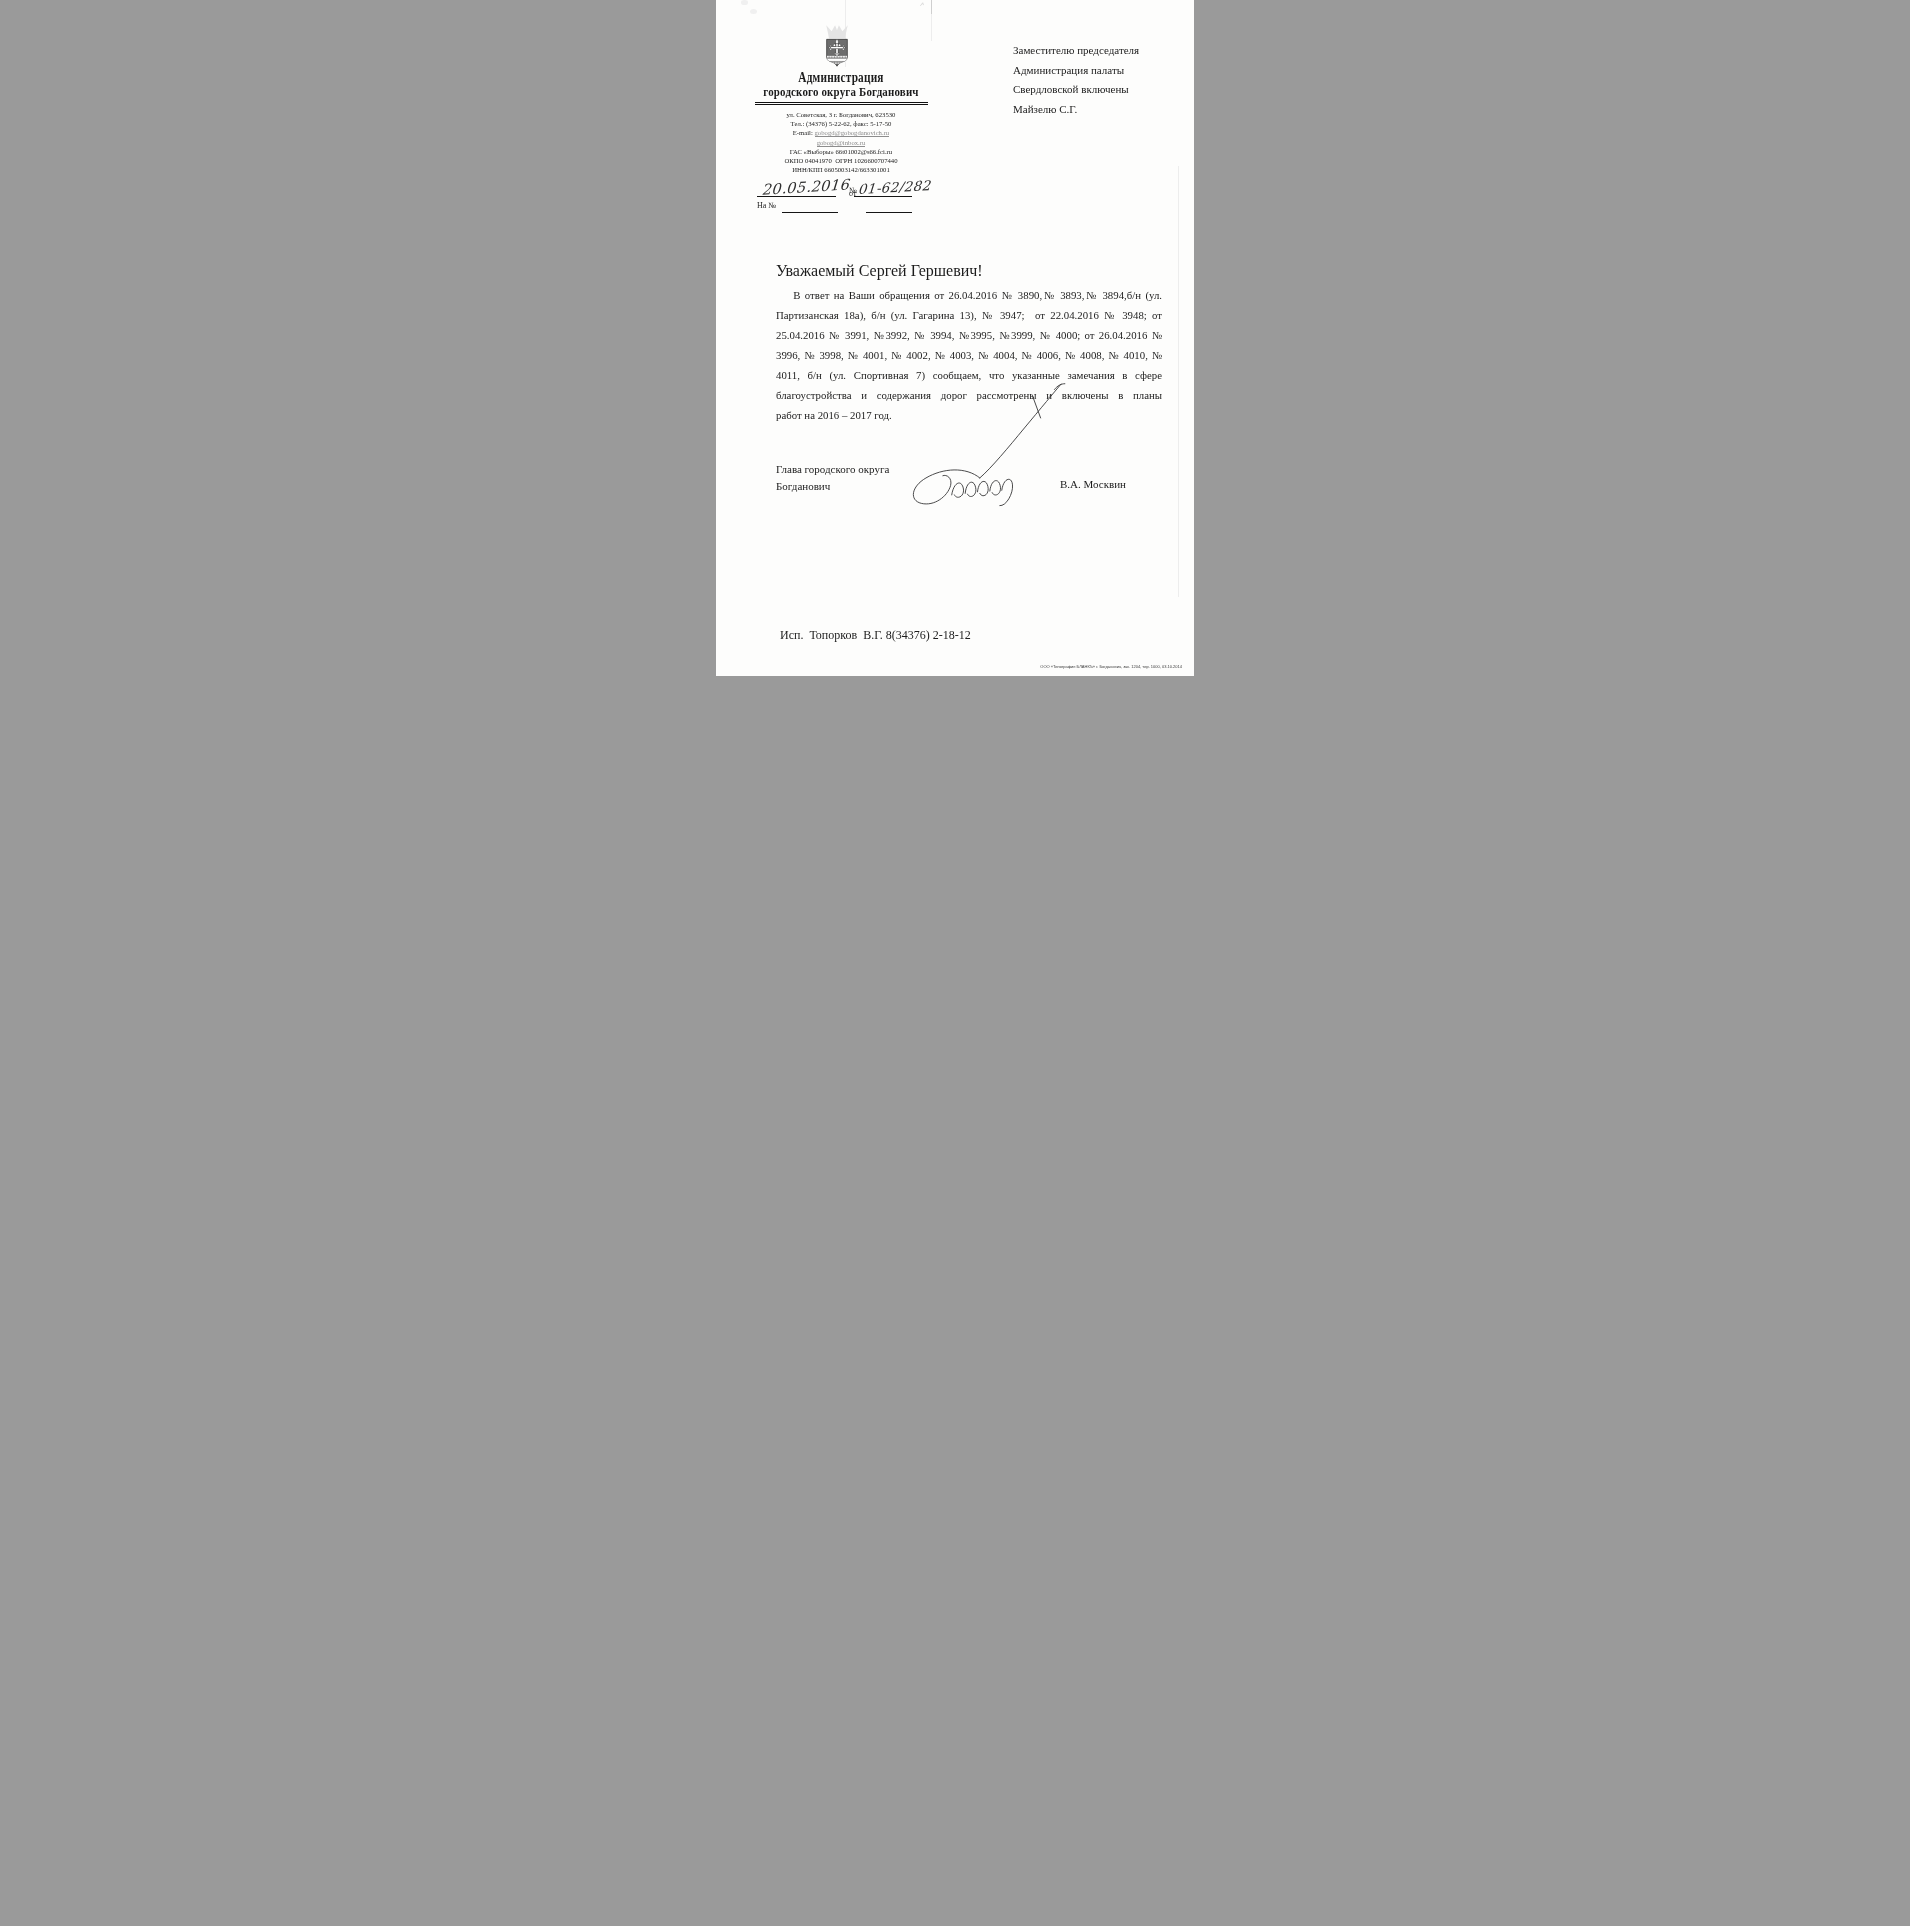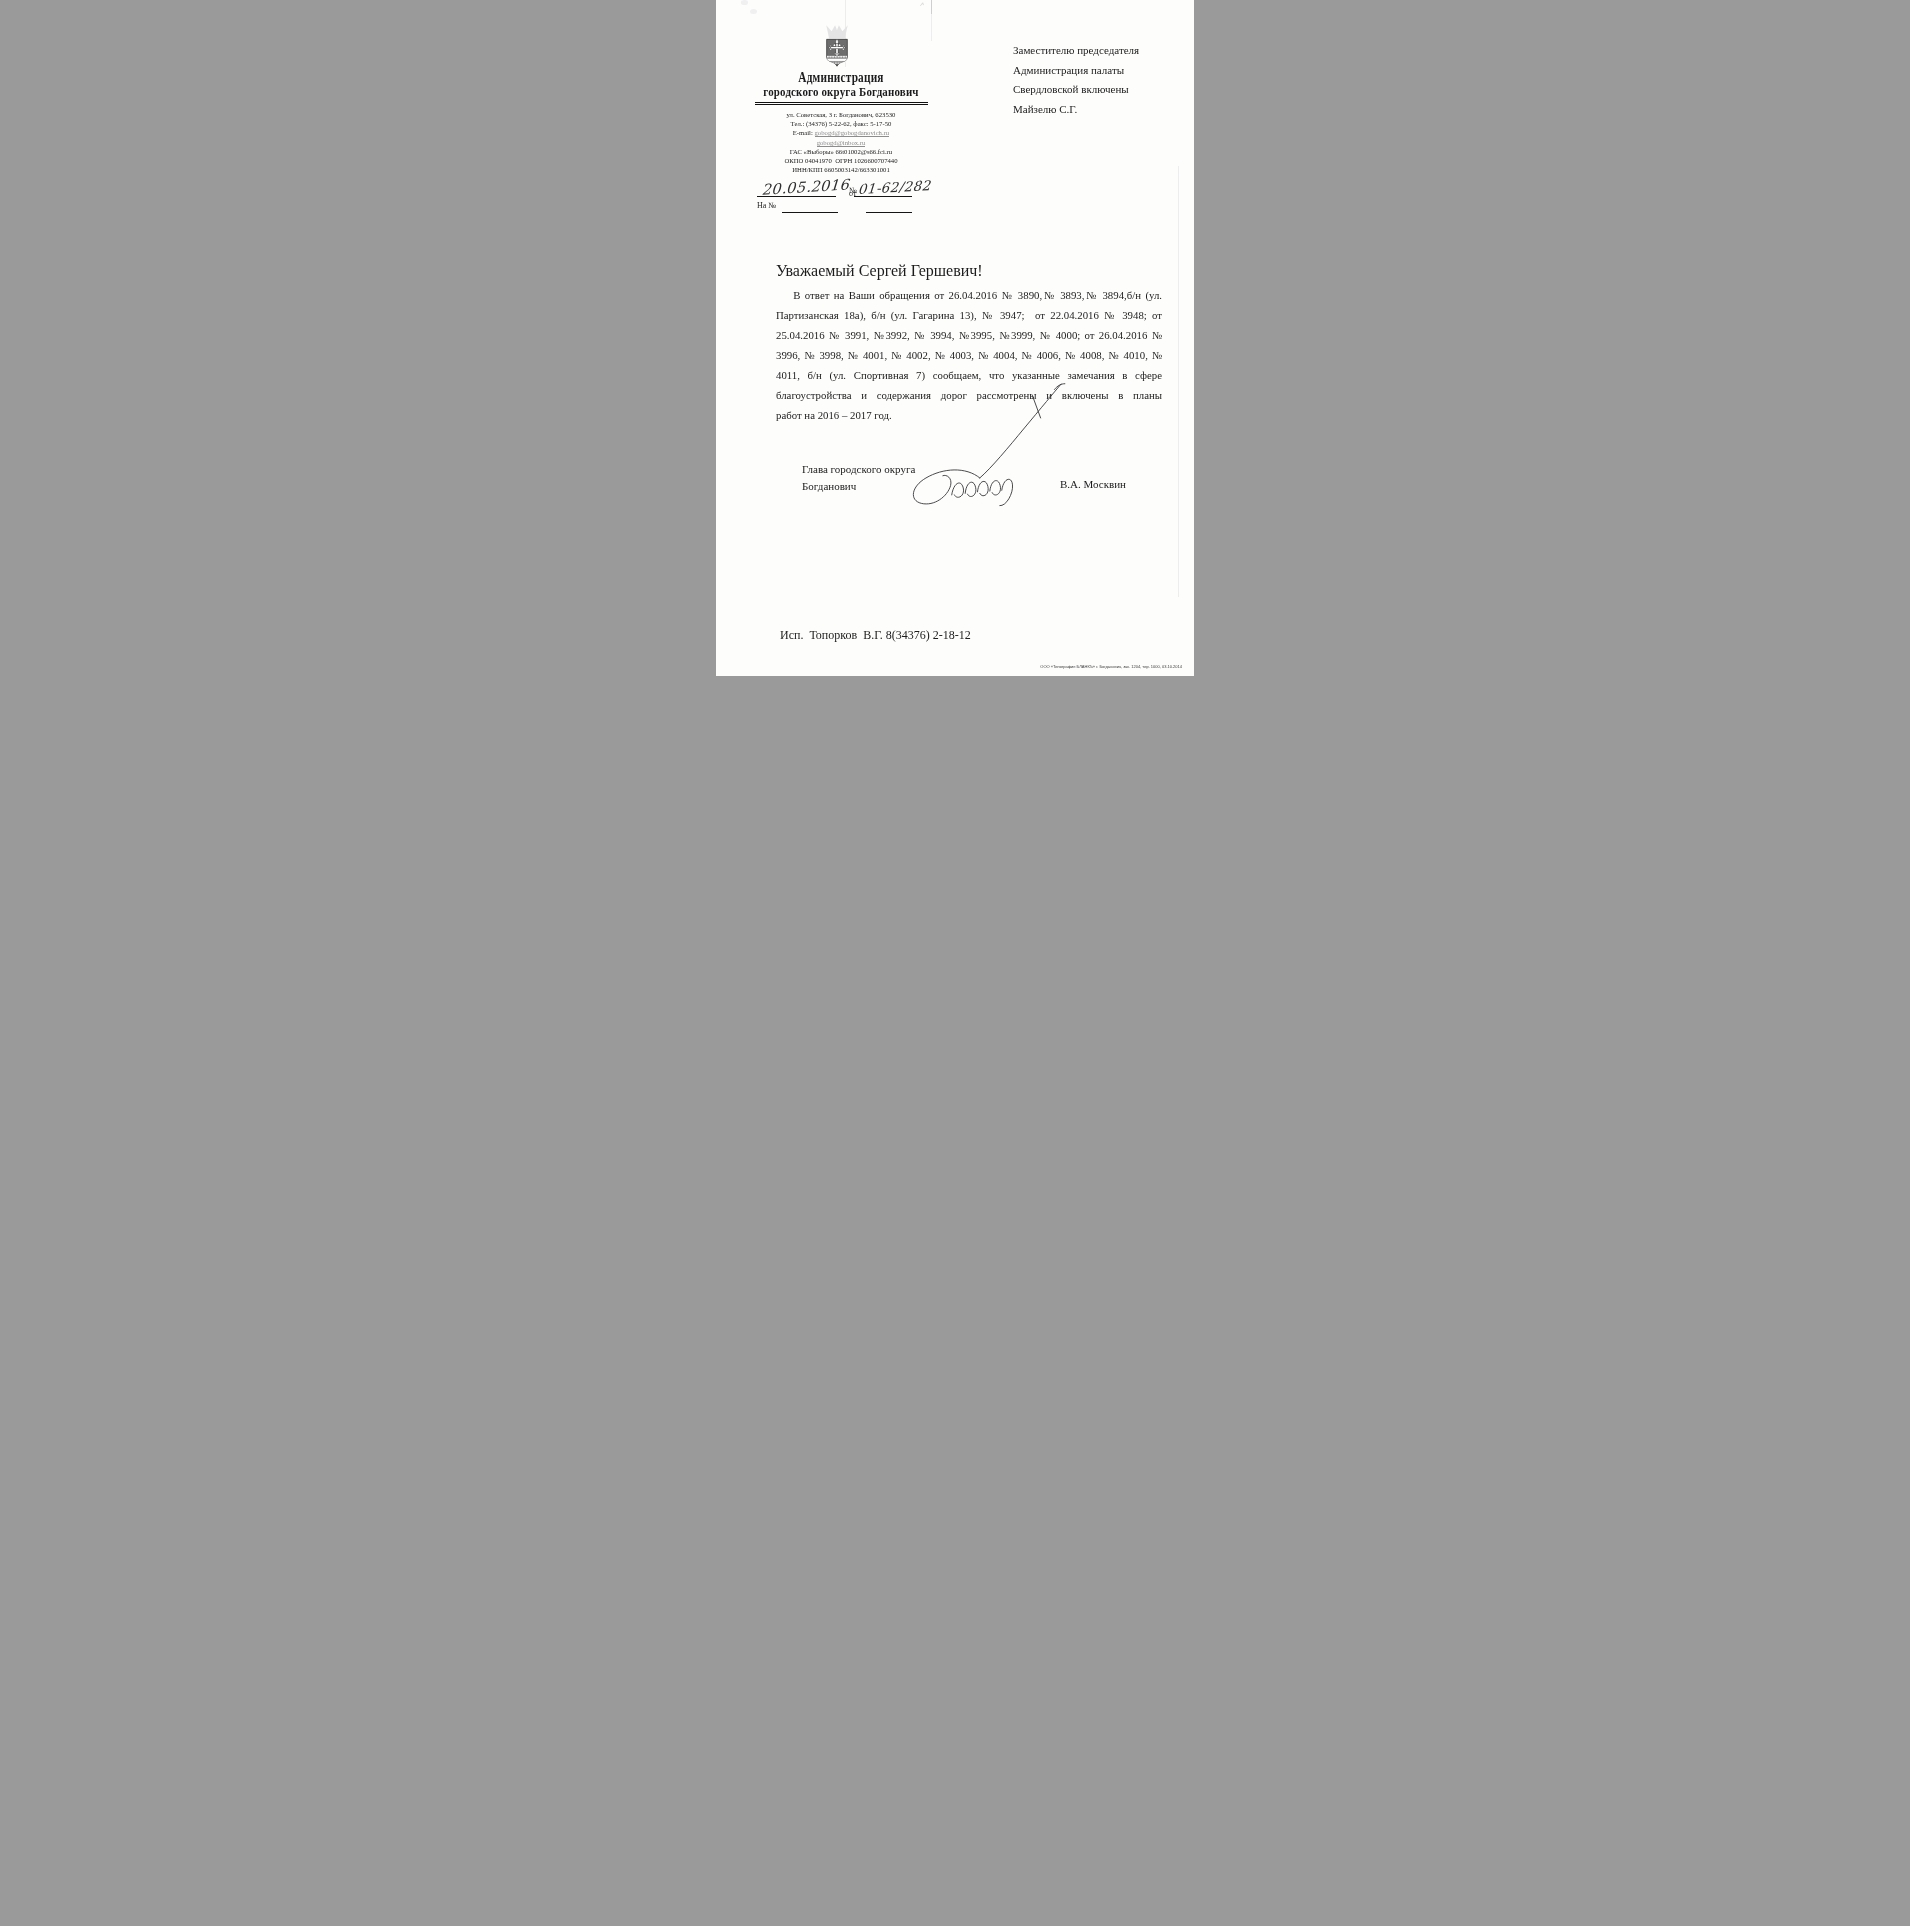--- a/index.html
+++ b/index.html
@@ -45,21 +45,21 @@
              font-size:11px;line-height:19.5px;}
   
   .salutation{position:absolute;left:60px;top:262px;width:386px;
               text-align:left;font-size:16px;}
   .bodytext{position:absolute;left:60px;top:285px;width:386px;
             font-size:10.8px;line-height:20px;}
   .body-line{text-align:justify;text-align-last:justify;}
   .body-line.first{text-indent:17.3px;}
   .body-line.last{text-align-last:left;}
   
-  .sig-title{position:absolute;left:60px;top:461px;font-size:11px;line-height:17px;margin-left:26px;}
+  .sig-title{position:absolute;left:60px;top:461px;font-size:11px;line-height:17px;}
   .sig-name{position:absolute;left:344px;top:478px;font-size:11px;white-space:nowrap;}
   .autograph{position:absolute;left:173px;top:381px;width:177px;height:127px;}
   
   .executor{position:absolute;left:64px;top:616px;font-size:12px;margin-top:12px;}
   .printline{position:absolute;right:12px;top:664px;
              font-family:"Liberation Sans", sans-serif;
              font-size:4px;color:#3c3c3c;}
 </style>
 </head>
 <body>

